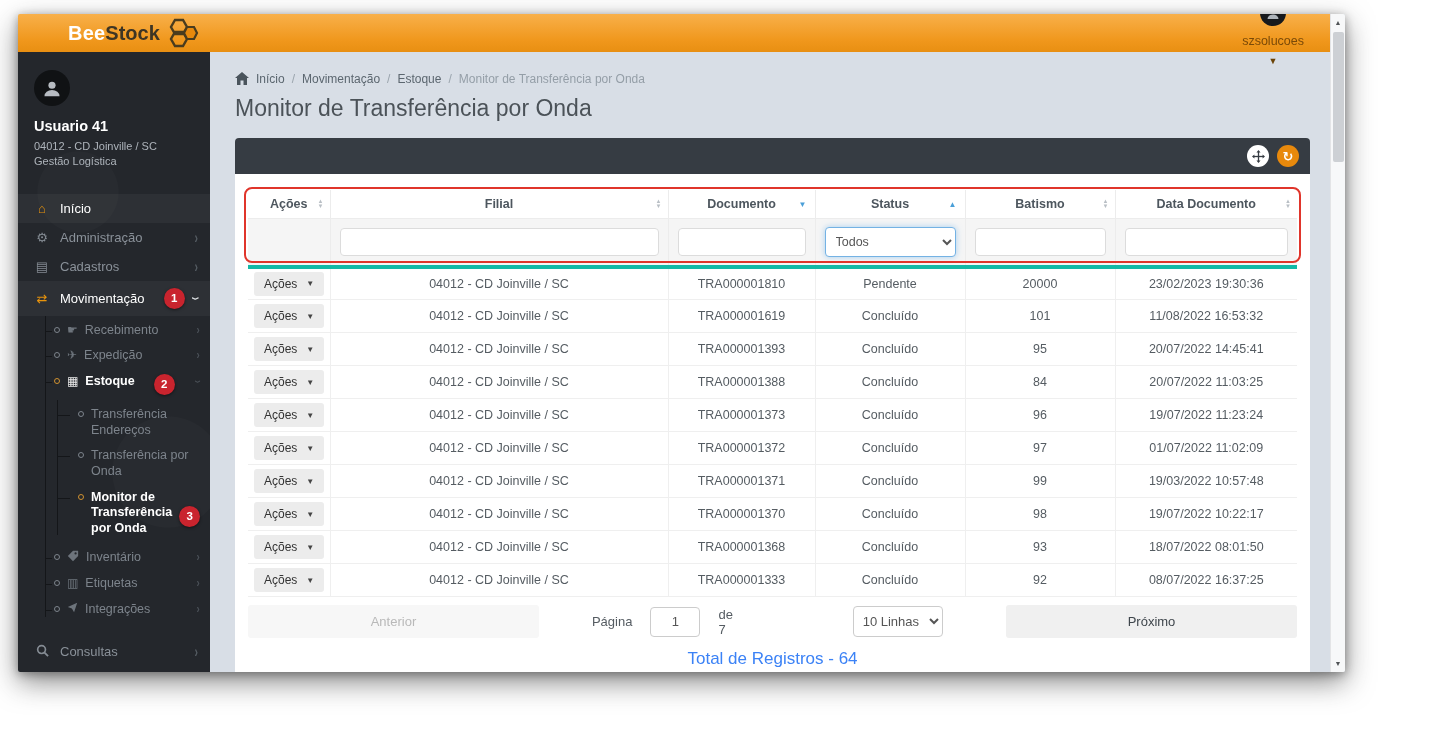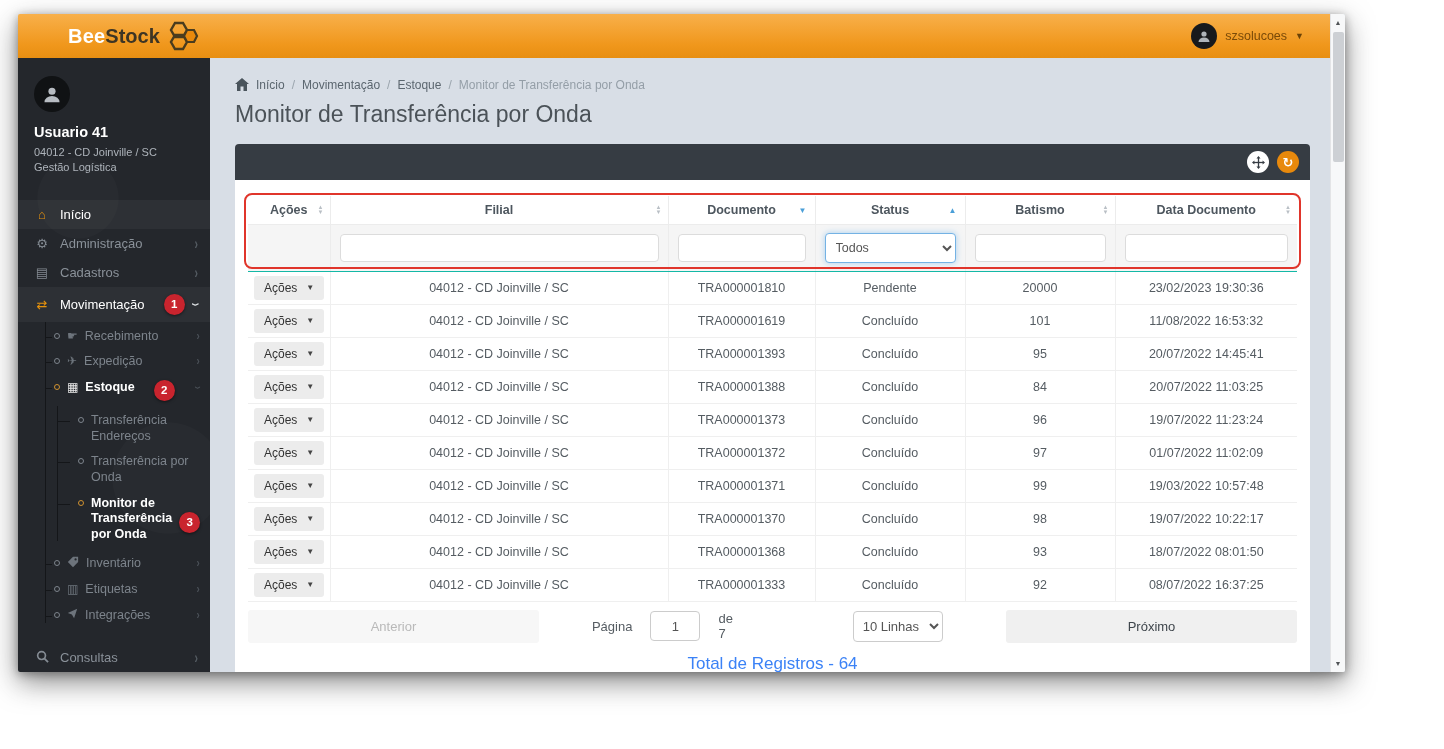--- a/index.html
+++ b/index.html
@@ -2,26 +2,26 @@
 <html><head>
 <meta charset="utf-8">
 <style>
   * { margin:0; padding:0; box-sizing:border-box; }
   html,body { width:1444px; height:749px; background:#fff; font-family:"Liberation Sans","DejaVu Sans",sans-serif; overflow:hidden; }
   .viewport { position:absolute; left:18px; top:14px; width:1327px; height:658px; display:flex;
               box-shadow:0 10px 28px rgba(40,40,40,.55), 0 2px 10px rgba(0,0,0,.35); border-radius:2px; background:#d8dee6; overflow:hidden; }
   .app { flex:1; display:flex; flex-direction:column; min-width:0; }
 
   
-  .topbar { height:44px; background:linear-gradient(180deg,#f8b04a 0%,#f0971c 70%,#e88f12 100%); display:flex; align-items:center; justify-content:space-between; flex:0 0 auto; }
+  .topbar { height:38px; background:linear-gradient(180deg,#f8b04a 0%,#f0971c 70%,#e88f12 100%); display:flex; align-items:center; justify-content:space-between; flex:0 0 auto; }
   .brand { display:flex; align-items:center; padding-left:50px; }
   .brand .bee { color:#fff; font-weight:bold; font-size:20px; letter-spacing:.2px; }
   .brand .stock { color:#3e3524; font-weight:bold; font-size:20px; }
   .brand svg { margin-left:6px; }
-  .user-chip { display:flex; align-items:center; gap:8px; padding-right:26px; cursor:pointer; }
+  .user-chip { display:flex; align-items:center; gap:8px; padding-right:26px; cursor:pointer;flex-direction:column; }
   .user-chip .uname { color:#7a4a08; font-size:12.5px; }
   .user-chip .caret { color:#6b4307; font-size:9px; }
   .avatar { width:26px; height:26px; border-radius:50%; background:#17191c; display:flex; align-items:center; justify-content:center; }
 
   
   .body { flex:1; display:flex; min-height:0; }
 
   
   .sidebar { width:192px; flex:0 0 192px; background:#24272c; color:#8a9199; overflow:hidden;
              background-image:radial-gradient(circle at 60px 140px, rgba(255,255,255,.02) 0 40px, transparent 41px),
@@ -75,21 +75,21 @@
 
   
   .table-wrap { position:relative; }
   .red-frame { position:absolute; left:-4px; right:-4px; top:-3px; height:76px; border:2px solid #e0352b; border-radius:8px; pointer-events:none; z-index:3; }
   table { width:100%; border-collapse:collapse; table-layout:fixed; font-size:12.5px; color:#555c62; }
   col.c-acoes{width:82px;} col.c-filial{width:338px;} col.c-doc{width:147px;} col.c-status{width:150px;} col.c-bat{width:150px;} col.c-data{width:182px;}
   thead th { font-weight:600; color:#4d565e; height:28px; font-size:12.5px; text-align:center; position:relative; border-right:1px solid #ececec; }
   thead th:last-child { border-right:none; }
   .sort { position:absolute; right:6px; top:50%; transform:translateY(-50%); display:flex; flex-direction:column; line-height:5px; font-size:6px; color:#b9bfc5; }
   .sort-active { position:absolute; right:8px; top:50%; transform:translateY(-50%); font-size:8px; color:#4a9fd8; }
-  tr.filter-row td { background:#f5f5f5; padding:8px 9px; height:44px; border-right:1px solid #ececec; border-top:1px solid #ececec; border-bottom:1px solid #14b8a6; }
+  tr.filter-row td { background:#f5f5f5; padding:8px 9px; height:44px; border-right:1px solid #ececec; border-top:1px solid #ececec; border-bottom:4px solid #14b8a6; }
   tr.filter-row td:last-child { border-right:none; }
   .f-input { width:100%; height:28px; border:1px solid #dcdcdc; border-radius:4px; background:#fff; outline:none; padding:0 7px; font-size:12px; font-family:inherit; }
   .f-select { width:100%; height:30px; border:1px solid #74b2e4; border-radius:4px; background:#fff; color:#555; font-size:12.5px; padding:0 6px; outline:none;
               box-shadow:0 0 6px rgba(102,175,233,.55); font-family:inherit; }
   tbody td { height:33px; text-align:center; border-bottom:1px solid #efefef; border-right:1px solid #efefef; padding:0 6px; overflow:hidden; white-space:nowrap; }
   tbody td:last-child { border-right:none; }
   tbody tr:first-child td { border-top:1px solid #efefef; }
   .acoes-btn { display:inline-flex; align-items:center; gap:9px; background:#ececec; border:none; border-radius:3px; padding:5px 10px; font-size:12px; color:#333; cursor:pointer; font-family:inherit; }
   .acoes-btn .caret { font-size:8px; color:#444; }
 

